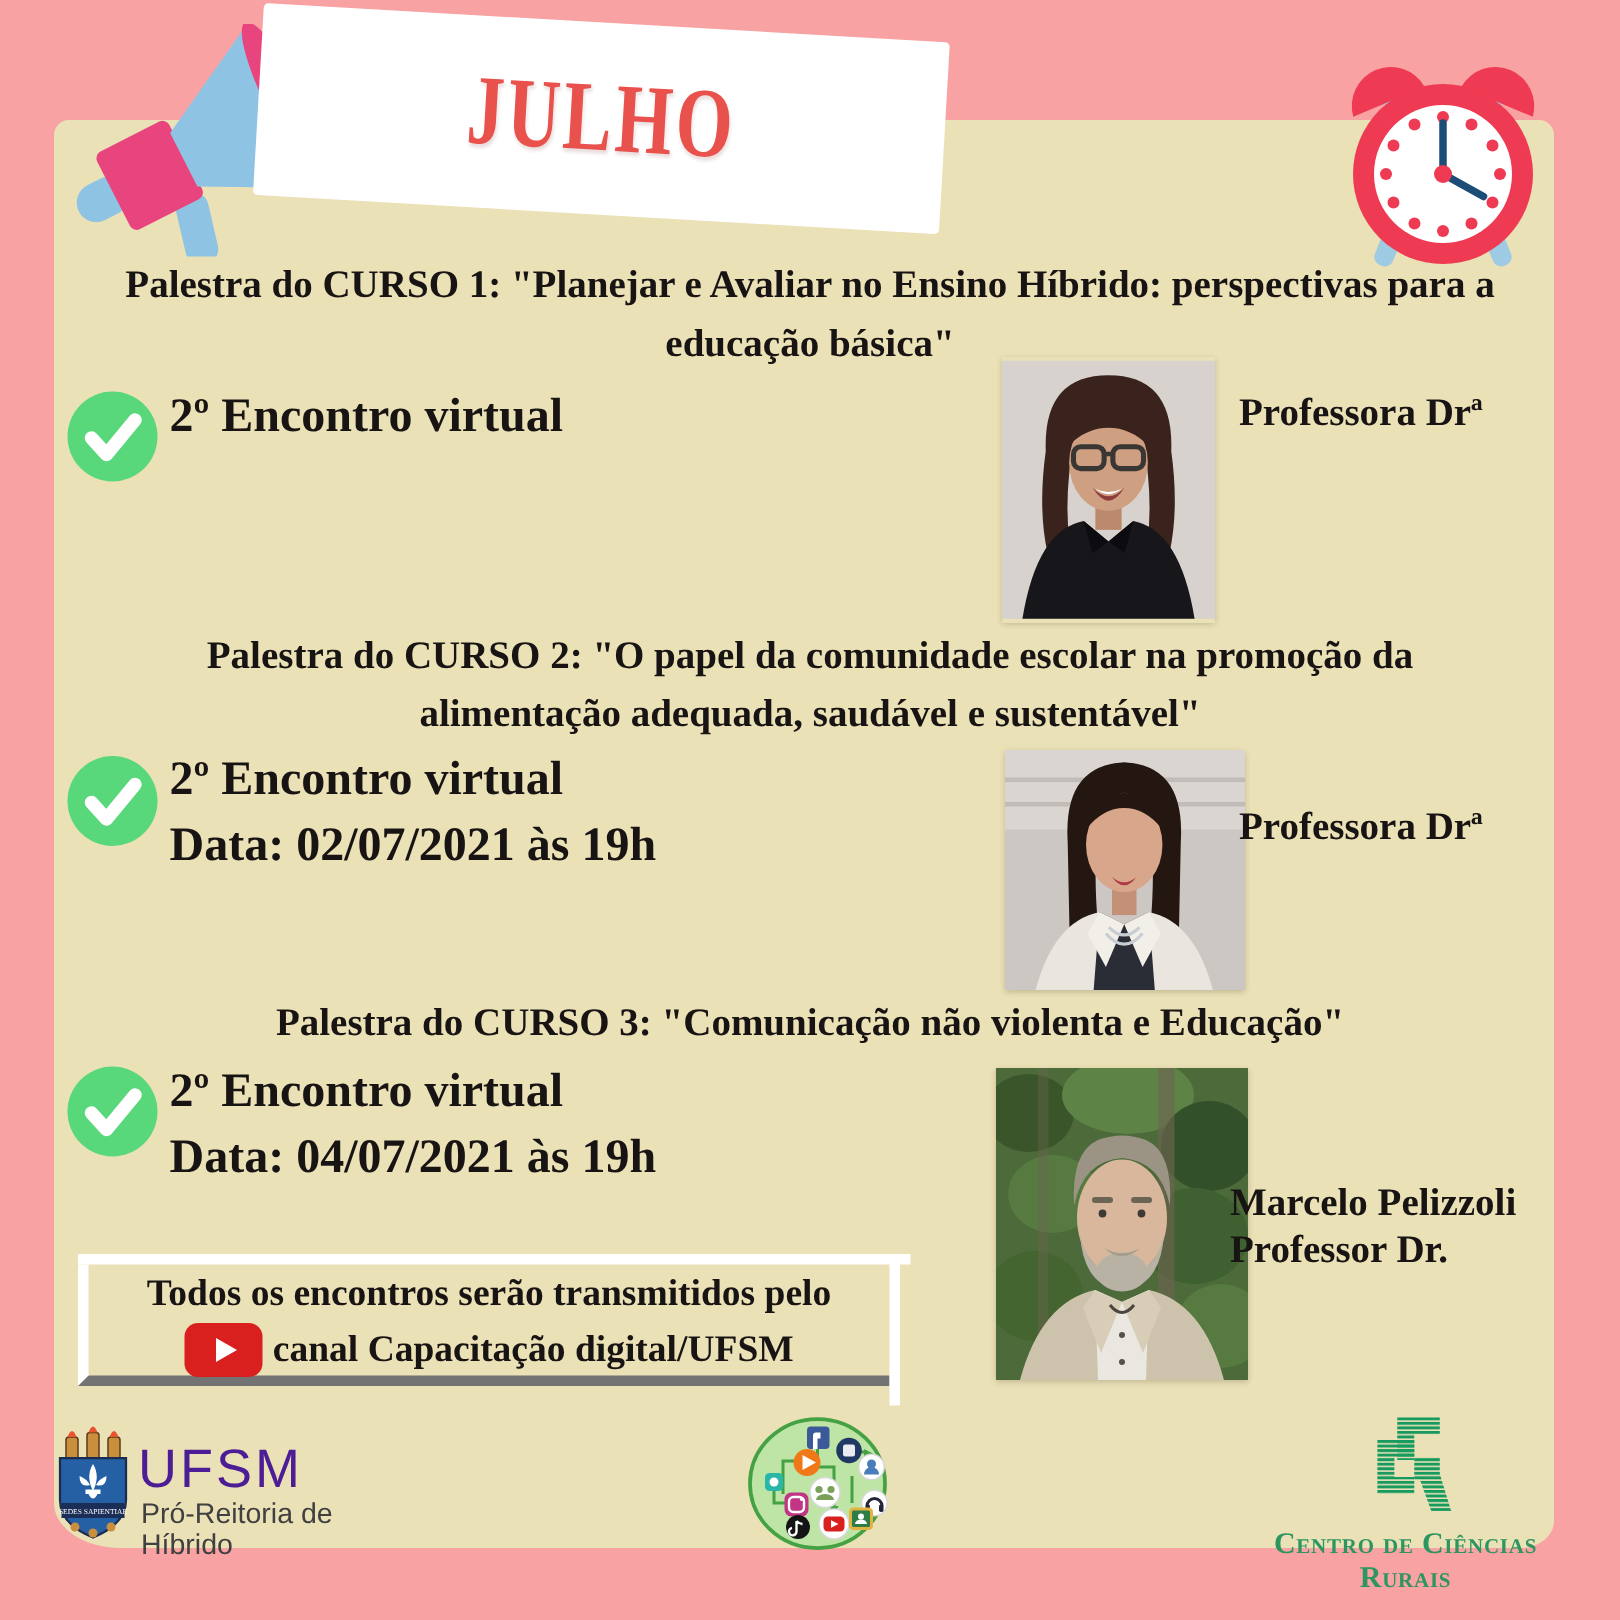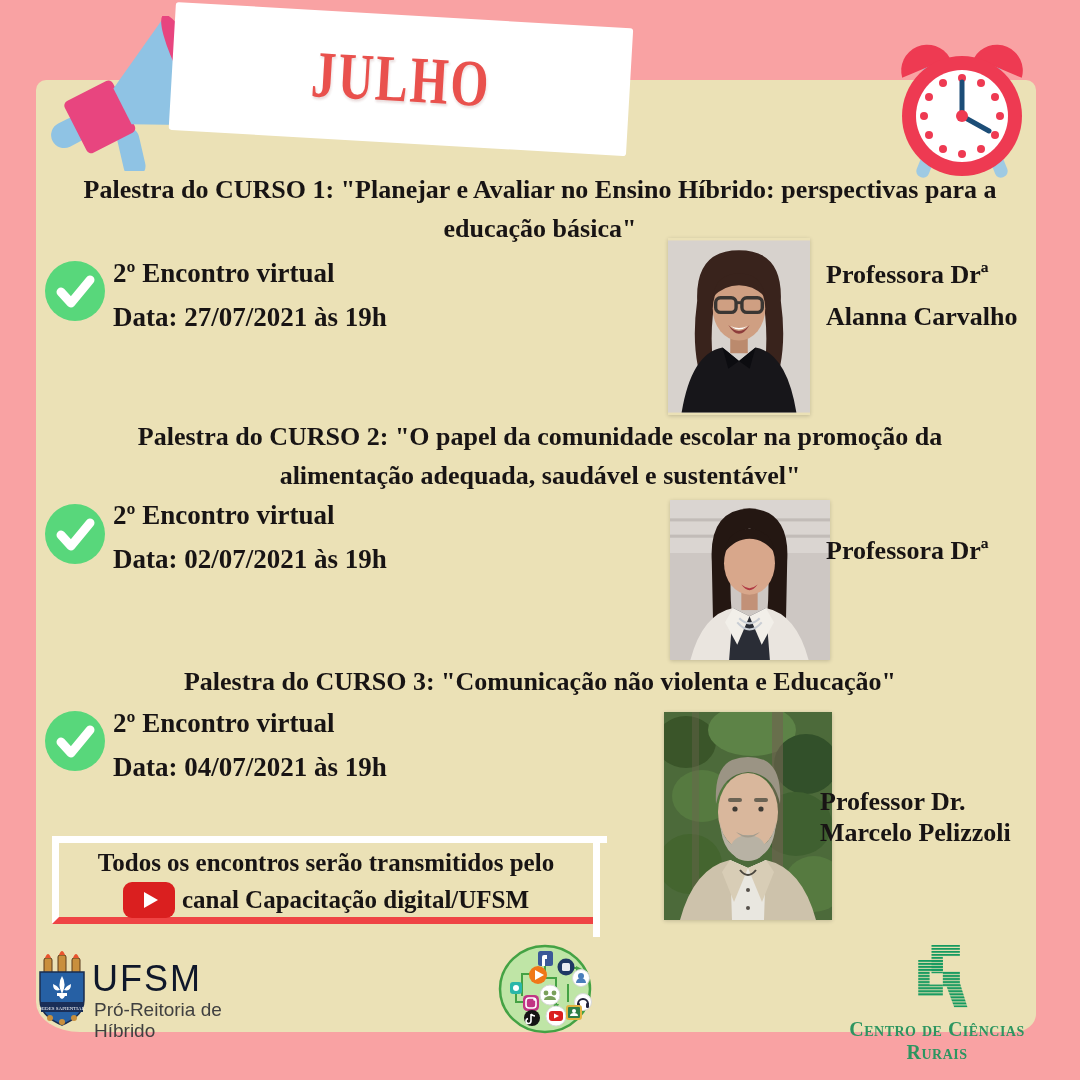--- a/index.html
+++ b/index.html
@@ -14,46 +14,46 @@
   .month{font-size:66px;font-weight:700;color:#e9514d;letter-spacing:3px;transform:scaleX(.74);
          text-shadow:0 0 8px rgba(255,255,255,.95),1px 2px 3px rgba(120,40,40,.25);}
   .decor{position:absolute;}
   
   .title{position:absolute;text-align:center;font-weight:700;font-size:26px;line-height:1.5;}
   .t1{left:45px;top:170px;width:990px;}
   .t2{left:80px;top:417px;width:920px;}
   .t3{left:60px;top:662px;width:960px;}
   .check{position:absolute;width:62px;height:62px;}
   .c1{left:44px;top:260px}.c2{left:44px;top:503px}.c3{left:44px;top:710px}
-  .info{position:absolute;left:113px;font-weight:700;font-size:27px;line-height:1;}
+  .info{position:absolute;left:113px;font-weight:700;font-size:32px;line-height:1;}
   .m1{top:260px}.d1{top:304px}.m2{top:502px}.d2{top:546px}.m3{top:710px}.d3{top:754px}
   .photo{position:absolute;overflow:hidden;box-shadow:0 1px 4px rgba(0,0,0,.18);}
   .p1{left:668px;top:238px;width:142px;height:177px;}
   .p2{left:670px;top:500px;width:160px;height:160px;}
   .p3{left:664px;top:712px;width:168px;height:208px;}
   .photo svg{display:block;width:100%;height:100%;}
   .speaker{position:absolute;text-align:left;font-weight:700;font-size:26px;line-height:1.6;}
   .s1{left:826px;top:254px;width:214px;}
   .s2{left:826px;top:530px;width:214px;}
   .s3{left:820px;top:786px;width:226px;line-height:1.2;}
   
   .broadcast{position:absolute;left:52px;top:843px;width:534px;height:68px;
-             border-left:7px solid #fff;border-bottom:7px solid #ef4444;padding-top:6px;}
+             border-left:7px solid #fff;border-bottom:7px solid #737373;padding-top:6px;}
   .broadcast::before{content:"";position:absolute;left:-7px;right:-14px;top:-7px;height:7px;background:#fff;}
   .broadcast::after{content:"";position:absolute;right:-7px;top:-7px;bottom:-20px;width:7px;background:#fff;}
   .bline1{text-align:center;font-weight:700;font-size:25px;}
   .bline2{display:flex;align-items:center;justify-content:center;gap:7px;margin-top:5px;
           font-weight:700;font-size:25px;}
   .yt{position:relative;width:52px;height:36px;background:#da1f1f;border-radius:9px;flex:0 0 auto;}
   .yt::after{content:"";position:absolute;left:21px;top:10px;border-left:14px solid #fff;
              border-top:8px solid transparent;border-bottom:8px solid transparent;}
   
   .crest{position:absolute;left:36px;top:950px;width:52px;height:80px;}
   .ufsm-word{position:absolute;left:92px;top:958px;font-family:"Liberation Sans",sans-serif;
-             font-size:36px;letter-spacing:2px;color:#0f172a;}
+             font-size:36px;letter-spacing:2px;color:#4c1d95;}
   .ufsm-sub{position:absolute;left:94px;top:999px;font-family:"Liberation Sans",sans-serif;
             font-size:19px;line-height:1.12;color:#404040;}
   .social{position:absolute;left:498px;top:944px;width:94px;height:90px;}
   .ccr-glyph{position:absolute;left:905px;top:942px;width:70px;height:72px;}
   .ccr-label{position:absolute;left:826px;top:1018px;width:222px;text-align:center;
              font-weight:700;font-size:20px;font-variant:small-caps;letter-spacing:.5px;color:#2d9560;}
   svg{display:block;}
 </style>
 </head>
 <body>
@@ -104,41 +104,39 @@
   </svg>
 
   <div class="title t1">Palestra do CURSO 1: "Planejar e Avaliar no Ensino Híbrido: perspectivas para a educação básica"</div>
   <div class="check c1">
     <svg width="62" height="62" viewBox="0 0 62 62">
       <circle cx="31" cy="31" r="30" fill="#58d77b"></circle>
       <path d="M17 32 L27 43 L46 20" fill="none" stroke="#fff" stroke-width="9" stroke-linecap="round" stroke-linejoin="round"></path>
     </svg>
   </div>
   <div class="info m1">2º Encontro virtual</div>
-  <div class="info d1">Data: 27/07/2021 às 19h</div>
   <div class="photo p1">
     <svg viewBox="0 0 146 177">
       <rect width="146" height="177" fill="#d7d2cd"></rect>
       <path d="M73 10 Q118 10 116 62 Q124 120 106 158 L94 158 Q104 118 100 78 Q98 44 73 42 Q48 44 46 78 Q42 118 52 158 L40 158 Q22 120 30 62 Q28 10 73 10 Z" fill="#39231c"></path>
       <rect x="64" y="92" width="18" height="24" fill="#bb8a6d"></rect>
       <ellipse cx="73" cy="70" rx="27" ry="33" fill="#cf9f82"></ellipse>
       <path d="M46 58 Q50 34 73 34 Q96 34 100 58 Q88 46 73 46 Q58 46 46 58 Z" fill="#39231c"></path>
       <rect x="49" y="59" width="21" height="15" rx="5" fill="none" stroke="#3a3633" stroke-width="3.5"></rect>
       <rect x="76" y="59" width="21" height="15" rx="5" fill="none" stroke="#3a3633" stroke-width="3.5"></rect>
       <line x1="70" y1="64" x2="76" y2="64" stroke="#3a3633" stroke-width="3"></line>
       <path d="M62 87 Q73 99 84 87 Q73 105 62 87 Z" fill="#8e3d3c"></path>
       <path d="M64 88 Q73 95 82 88 Q73 92 64 88 Z" fill="#fff"></path>
       <path d="M14 177 Q24 116 56 110 L73 124 L90 110 Q122 116 132 177 Z" fill="#17161a"></path>
       <path d="M56 110 L73 124 L62 132 Z" fill="#0c0c10"></path>
       <path d="M90 110 L73 124 L84 132 Z" fill="#0c0c10"></path>
     </svg>
   </div>
   <div class="speaker s1">
     <div>Professora Drª</div>
-    <div>Alanna Carvalho</div>
   </div>
 
   <div class="title t2">Palestra do CURSO 2: "O papel da comunidade escolar na promoção da alimentação adequada, saudável e sustentável"</div>
   <div class="check c2">
     <svg width="62" height="62" viewBox="0 0 62 62">
       <circle cx="31" cy="31" r="30" fill="#58d77b"></circle>
       <path d="M17 32 L27 43 L46 20" fill="none" stroke="#fff" stroke-width="9" stroke-linecap="round" stroke-linejoin="round"></path>
     </svg>
   </div>
   <div class="info m2">2º Encontro virtual</div>
@@ -199,22 +197,22 @@
       <path d="M16 208 Q30 156 66 148 L84 156 L102 148 Q138 156 152 208 Z" fill="#cdc2ab"></path>
       <path d="M66 148 L84 156 L102 148 L100 208 H68 Z" fill="#e9e7e0"></path>
       <path d="M66 148 L84 156 L70 190 L58 160 Z" fill="#d8cdb6"></path>
       <path d="M102 148 L84 156 L98 190 L110 160 Z" fill="#d8cdb6"></path>
       <path d="M76 158 Q84 168 92 158" fill="none" stroke="#4a463e" stroke-width="2"></path>
       <circle cx="84" cy="178" r="2" fill="#55504a"></circle>
         <circle cx="84" cy="196" r="2" fill="#55504a"></circle>
     </svg>
   </div>
   <div class="speaker s3">
+    <div>Marcelo Pelizzoli</div>
     <div>Professor Dr.</div>
-    <div>Marcelo Pelizzoli</div>
   </div>
 
   <div class="broadcast">
     <div class="bline1">Todos os encontros serão transmitidos pelo</div>
     <div class="bline2">
       <span class="yt"></span>
       <span>canal Capacitação digital/UFSM</span>
     </div>
   </div>
 

